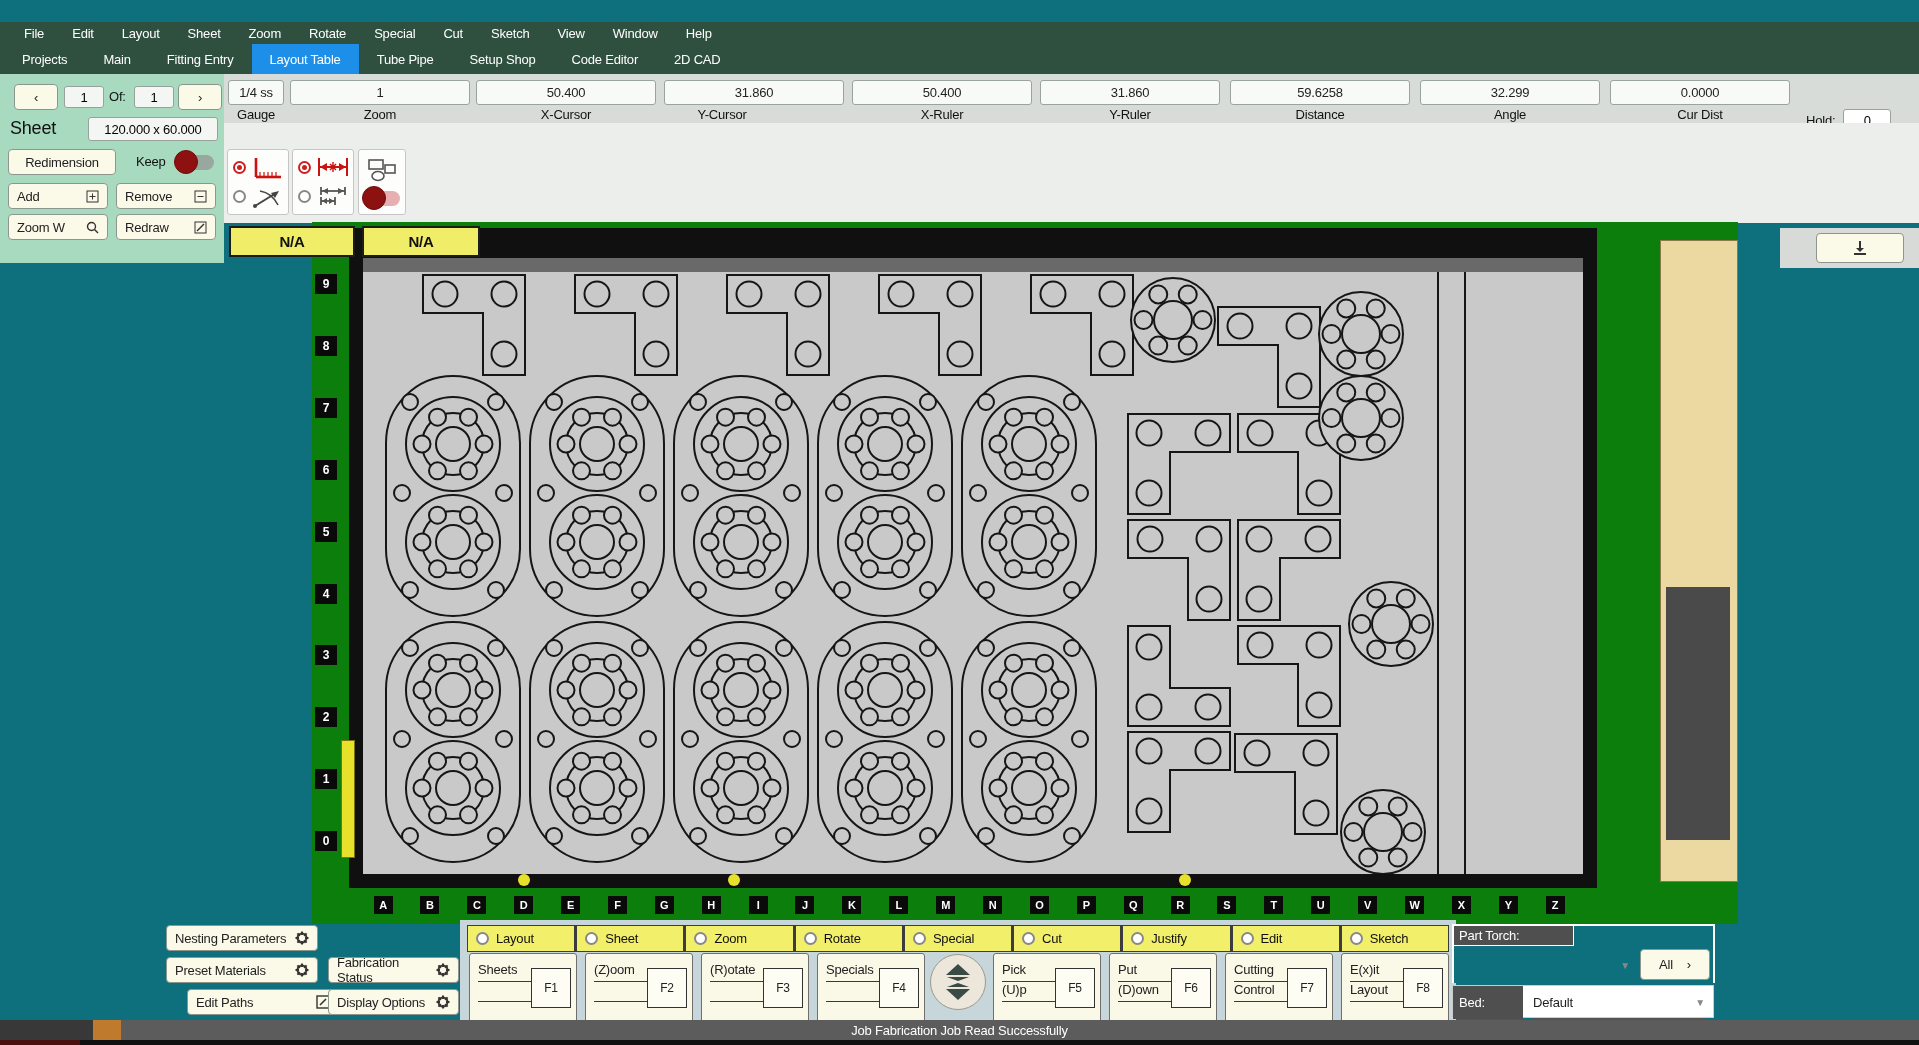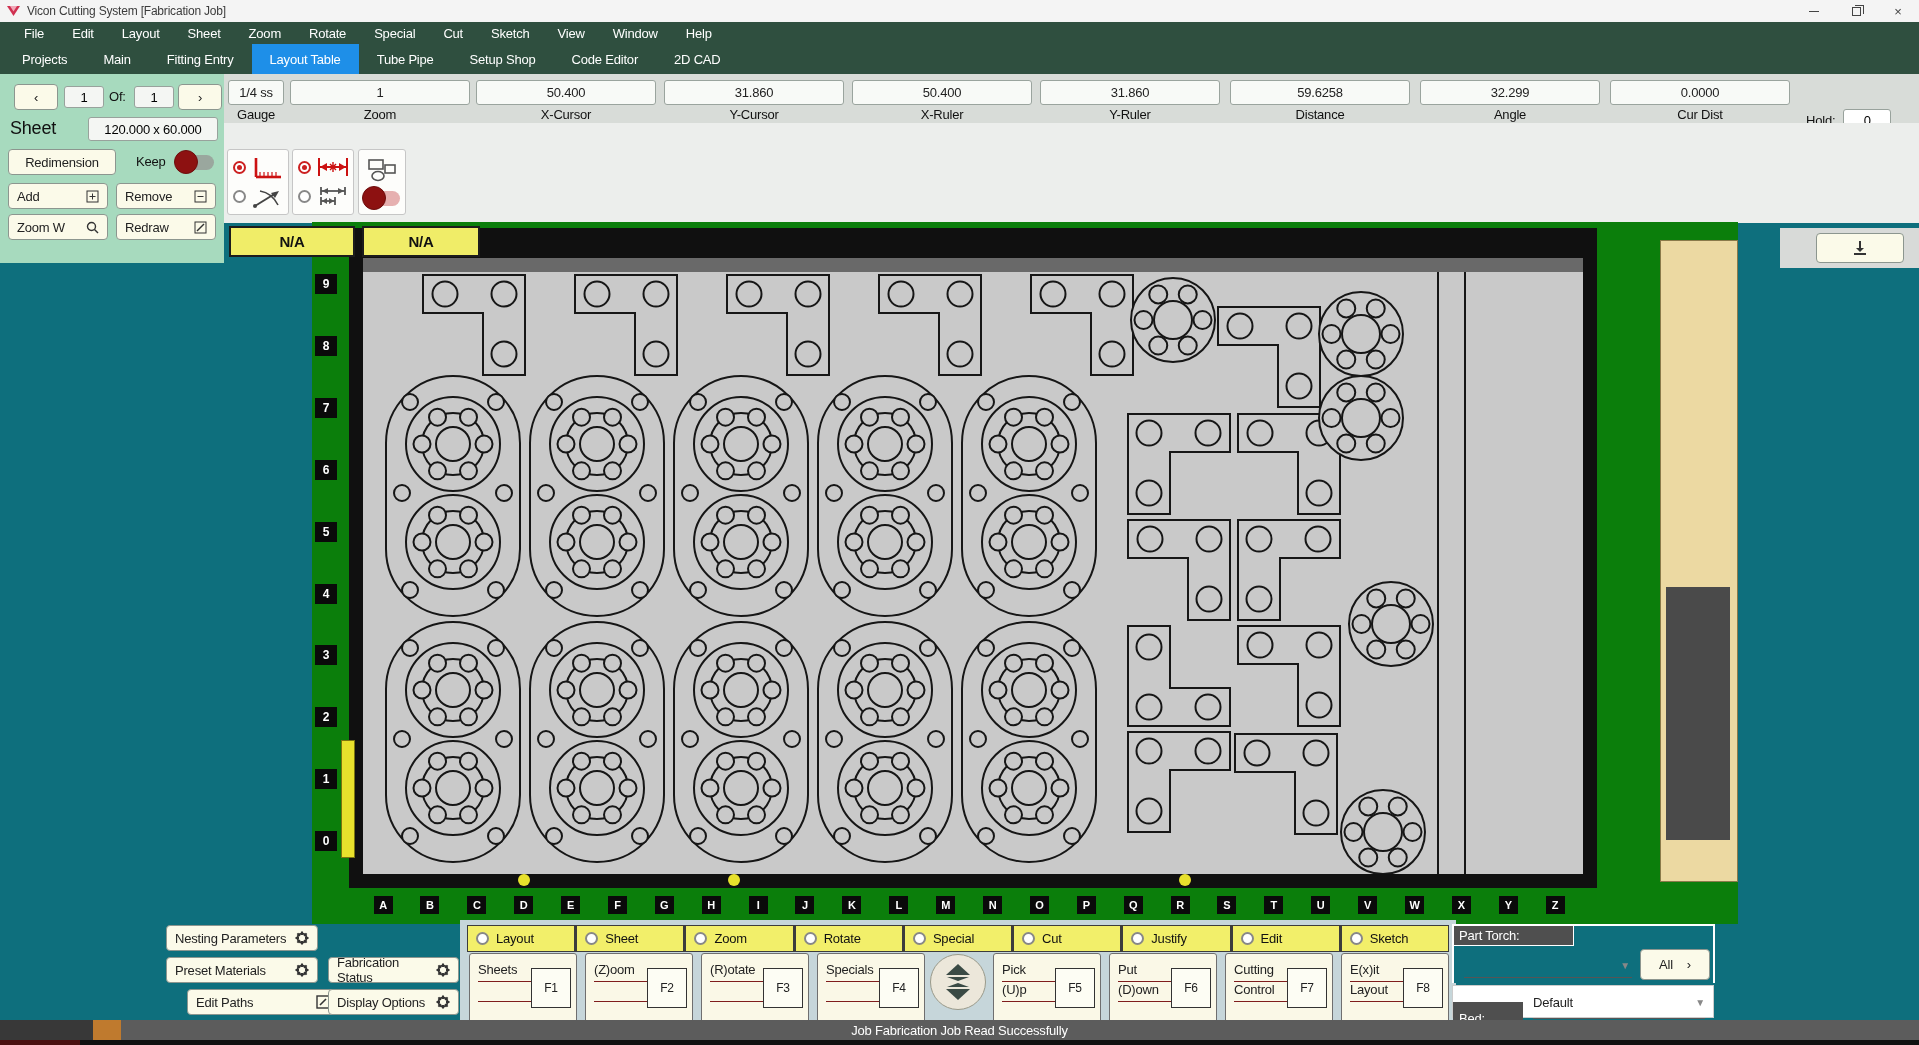--- a/index.html
+++ b/index.html
@@ -82,52 +82,36 @@
   .fkey .fk { position:absolute; right:5px; top:14px; width:40px; height:40px; background:#fdfdf4; border:1px solid #333; display:flex; align-items:center; justify-content:center; font-size:12px; }
   #diamondbtn { left:930px; top:954px; width:56px; height:56px; border-radius:50%; background:#ece7da; border:1px solid #9a9a8a; display:flex; align-items:center; justify-content:center; }
 
   
   #pt-panel { left:1452px; top:924px; width:263px; height:59px; border-left:2px solid #fff; border-top:2px solid #fff; border-right:2px solid #fff; background:#0e6f7d; }
   #pt-label { position:absolute; left:0; top:0; width:120px; height:20px; background:#4f4f4f; color:#fff; font-size:13px; padding-left:5px; border:1px solid #fff; border-left:none; border-top:none; display:flex; align-items:center; }
   #pt-combo { position:absolute; left:10px; top:28px; width:168px; height:24px; border-bottom:1px solid #555; }
   #pt-combo .arr { position:absolute; right:2px; top:6px; color:#888; font-size:10px; }
   #allbtn { position:absolute; left:186px; top:23px; width:70px; height:31px; font-size:13px; gap:14px; }
   #bedrow { left:1452px; top:985px; width:262px; height:33px; background:#fff; border:1px solid #ccc; }
-  #bed-label { position:absolute; left:0; top:16px; width:70px; height:33px; background:#4f4f4f; color:#fff; font-size:13px; display:flex; align-items:center; padding-left:6px; }
+  #bed-label { position:absolute; left:0; top:0; width:70px; height:33px; background:#4f4f4f; color:#fff; font-size:13px; display:flex; align-items:center; padding-left:6px; }
   #bed-val { position:absolute; left:80px; top:0; right:8px; height:33px; font-size:13px; color:#222; display:flex; align-items:center; border-bottom:1px solid #555; }
   #bed-val .arr { margin-left:auto; color:#888; font-size:10px; }
 
   
   #statusbar { left:0; top:1020px; width:1919px; height:20px; background:#5c5c5c; color:#fff; font-size:13px; display:flex; align-items:center; justify-content:center; }
   #status-corner { left:0; top:1020px; width:93px; height:20px; background:#383838; }
   #status-orange { left:93px; top:1020px; width:28px; height:20px; background:#bf7a2e; }
   #bottomstrip { left:0; top:1040px; width:1919px; height:5px; background:#101010; }
   #bottomred { left:0; top:1040px; width:80px; height:5px; background:#4a1010; }
 </style>
 </head>
 <body>
 
 <div id="app">
 
-  <div id="titlebar" class="abs">
-    <svg width="15" height="13">
-      <polygon points="1,1 14,1 7.5,11" fill="#d03050"></polygon>
-      <polygon points="4,1 11,1 7.5,6.5" fill="#f0a8b8"></polygon>
-    </svg>
-    <span class="title">Vicon Cutting System [Fabrication Job]</span>
-    <div id="win-controls">
-      <div class="winbtn">
-          <span class="ic-min"></span>
-        </div>
-      <div class="winbtn">
-          <span class="ic-max"></span>
-        </div>
-      <div class="winbtn">×</div>
-    </div>
-  </div>
 
   <div id="menubar" class="abs">
       <span class="mi">File</span>
       <span class="mi">Edit</span>
       <span class="mi">Layout</span>
       <span class="mi">Sheet</span>
       <span class="mi">Zoom</span>
       <span class="mi">Rotate</span>
       <span class="mi">Special</span>
       <span class="mi">Cut</span>
@@ -152,21 +136,21 @@
       <span class="hl">Hold:</span>
       <div id="hold-field">0</div>
     </div>
   <div class="rbox" style="left: 228px; width: 56px;">1/4 ss</div>
       <div class="rlabel" style="left: 228px; width: 56px;">Gauge</div>
       <div class="rbox" style="left: 290px; width: 180px;">1</div>
       <div class="rlabel" style="left: 290px; width: 180px;">Zoom</div>
       <div class="rbox" style="left: 476px; width: 180px;">50.400</div>
       <div class="rlabel" style="left: 476px; width: 180px;">X-Cursor</div>
       <div class="rbox" style="left: 664px; width: 180px;">31.860</div>
-      <div class="rlabel" style="left: 664px; width: 180px;">Y-Cursor</div>
+      <div class="rlabel" style="left: 632px; width: 180px;">Y-Cursor</div>
       <div class="rbox" style="left: 852px; width: 180px;">50.400</div>
       <div class="rlabel" style="left: 852px; width: 180px;">X-Ruler</div>
       <div class="rbox" style="left: 1040px; width: 180px;">31.860</div>
       <div class="rlabel" style="left: 1040px; width: 180px;">Y-Ruler</div>
       <div class="rbox" style="left: 1230px; width: 180px;">59.6258</div>
       <div class="rlabel" style="left: 1230px; width: 180px;">Distance</div>
       <div class="rbox" style="left: 1420px; width: 180px;">32.299</div>
       <div class="rlabel" style="left: 1420px; width: 180px;">Angle</div>
       <div class="rbox" style="left: 1610px; width: 180px;">0.0000</div>
       <div class="rlabel" style="left: 1610px; width: 180px;">Cur Dist</div>

